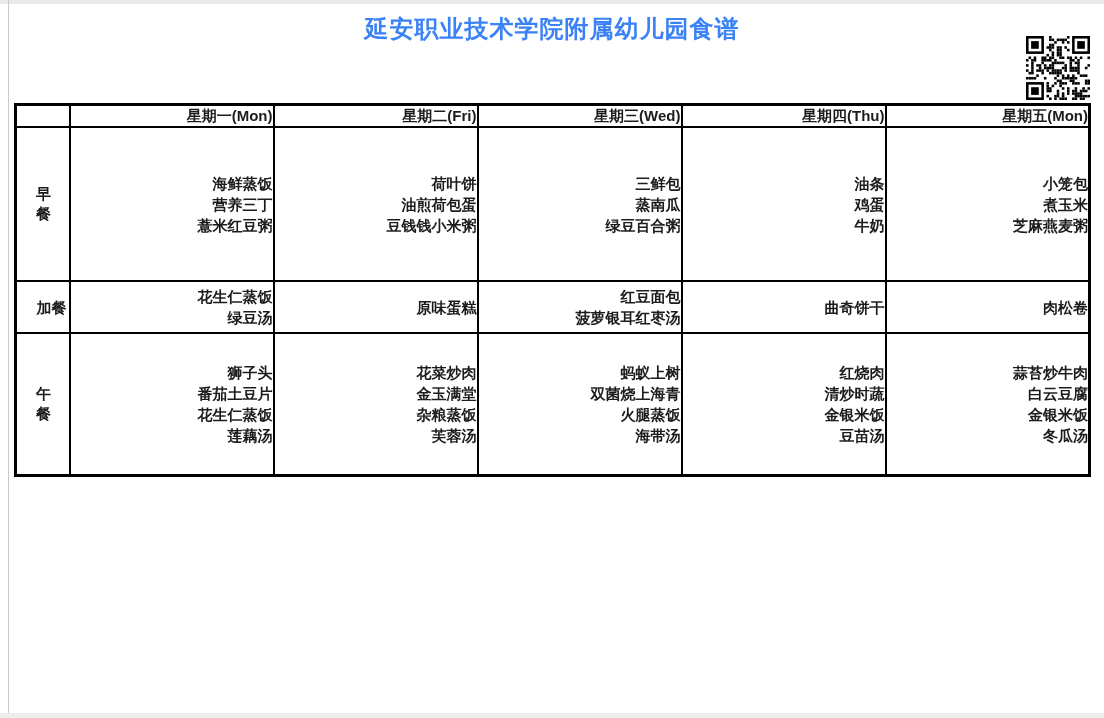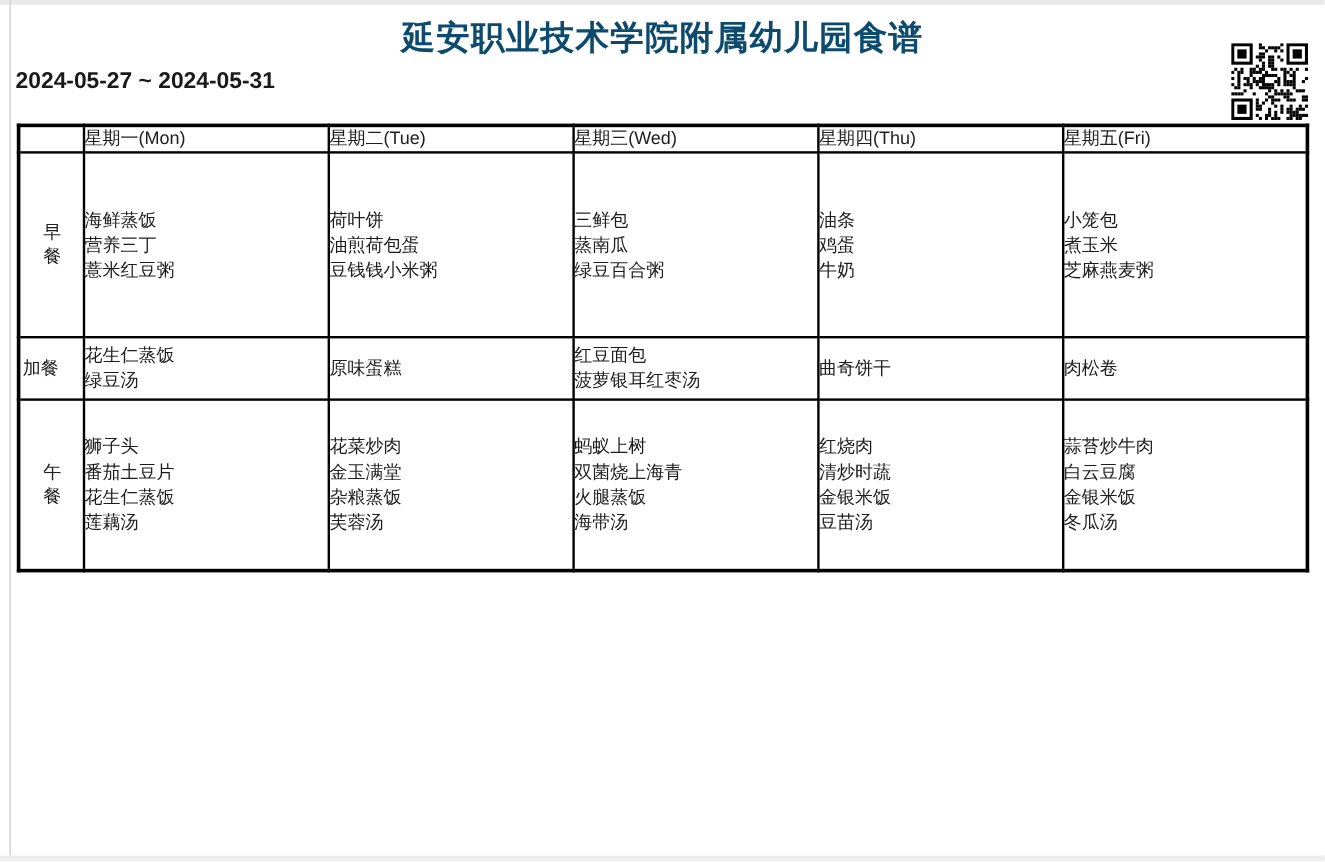--- a/index.html
+++ b/index.html
@@ -17,24 +17,24 @@
   }
   
   .edge-top    { position: absolute; top: 0; left: 0; width: 100%; height: 4px; background: #e9e9e9; }
   .edge-left   { position: absolute; top: 0; left: 8px; width: 1px; height: 100%; background: #c9c9c9; }
   .edge-bottom { position: absolute; bottom: 0; left: 0; width: 100%; height: 5px; background: #ededed; }
 
   .title {
     position: absolute;
     top: 13px; left: 0; right: 0;
     text-align: center;
-    font-size: 28px;
+    font-size: 24px;
     font-weight: 700;
     letter-spacing: 1px;
-    color: #0c4a6e;
+    color: #3b82f6;
   }
   .date-range {
     position: absolute;
     top: 57px; left: 13px;
     font-size: 19px;
     font-weight: 700;
     color: #1a1a1a;
   }
   .qr {
     position: absolute;
@@ -46,23 +46,23 @@
   table.menu {
     position: absolute;
     top: 103px; left: 14px;
     border-collapse: collapse;
     table-layout: fixed;
     width: 1074px;
     background: #fff;
   }
   table.menu th, table.menu td {
     border: 2px solid #000;
-    text-align: left;
+    text-align: right;
     vertical-align: middle;
-    font-weight: 400;
+    font-weight: 700;
     font-size: 15px;
     line-height: 21px;
     color: #1c1c1c;
   }
   table.menu { border: 3px solid #000; }
   table.menu thead th {
     height: 20px;
     font-size: 15px;
     line-height: 18px;
     padding: 1px 0;
@@ -85,21 +85,20 @@
 </style>
 </head>
 <body>
 
 <div class="page">
   <div class="edge-top"></div>
   <div class="edge-left"></div>
   <div class="edge-bottom"></div>
 
   <div class="title">延安职业技术学院附属幼儿园食谱</div>
-  <div class="date-range">2024-05-27 ~ 2024-05-31</div>
   <div class="qr"><svg width="64" height="64" viewBox="0 0 64 64" aria-hidden="true">
         <rect x="23.04" y="0" width="2.56" height="2.56" fill="#000"></rect>
         <rect x="40.96" y="0" width="2.56" height="2.56" fill="#000"></rect>
         <rect x="23.04" y="2.56" width="2.56" height="2.56" fill="#000"></rect>
         <rect x="25.6" y="2.56" width="2.56" height="2.56" fill="#000"></rect>
         <rect x="30.72" y="2.56" width="2.56" height="2.56" fill="#000"></rect>
         <rect x="33.28" y="2.56" width="2.56" height="2.56" fill="#000"></rect>
         <rect x="35.84" y="2.56" width="2.56" height="2.56" fill="#000"></rect>
         <rect x="38.4" y="2.56" width="2.56" height="2.56" fill="#000"></rect>
         <rect x="28.16" y="5.12" width="2.56" height="2.56" fill="#000"></rect>
@@ -304,24 +303,24 @@
       <col style="width:204px">
         <col style="width:204px">
         <col style="width:204px">
         <col style="width:204px">
         <col style="width:204px">
     </colgroup>
     <thead>
       <tr>
         <th></th>
         <th>星期一(Mon)</th>
-        <th>星期二(Tue)</th>
+        <th>星期二(Fri)</th>
         <th>星期三(Wed)</th>
         <th>星期四(Thu)</th>
-        <th>星期五(Fri)</th>
+        <th>星期五(Mon)</th>
       </tr>
     </thead>
     <tbody>
       <tr class="rh-breakfast">
         <th class="row-label stacked">早餐</th>
         <td>海鲜蒸饭
 营养三丁
 薏米红豆粥</td>
         <td>荷叶饼
 油煎荷包蛋

